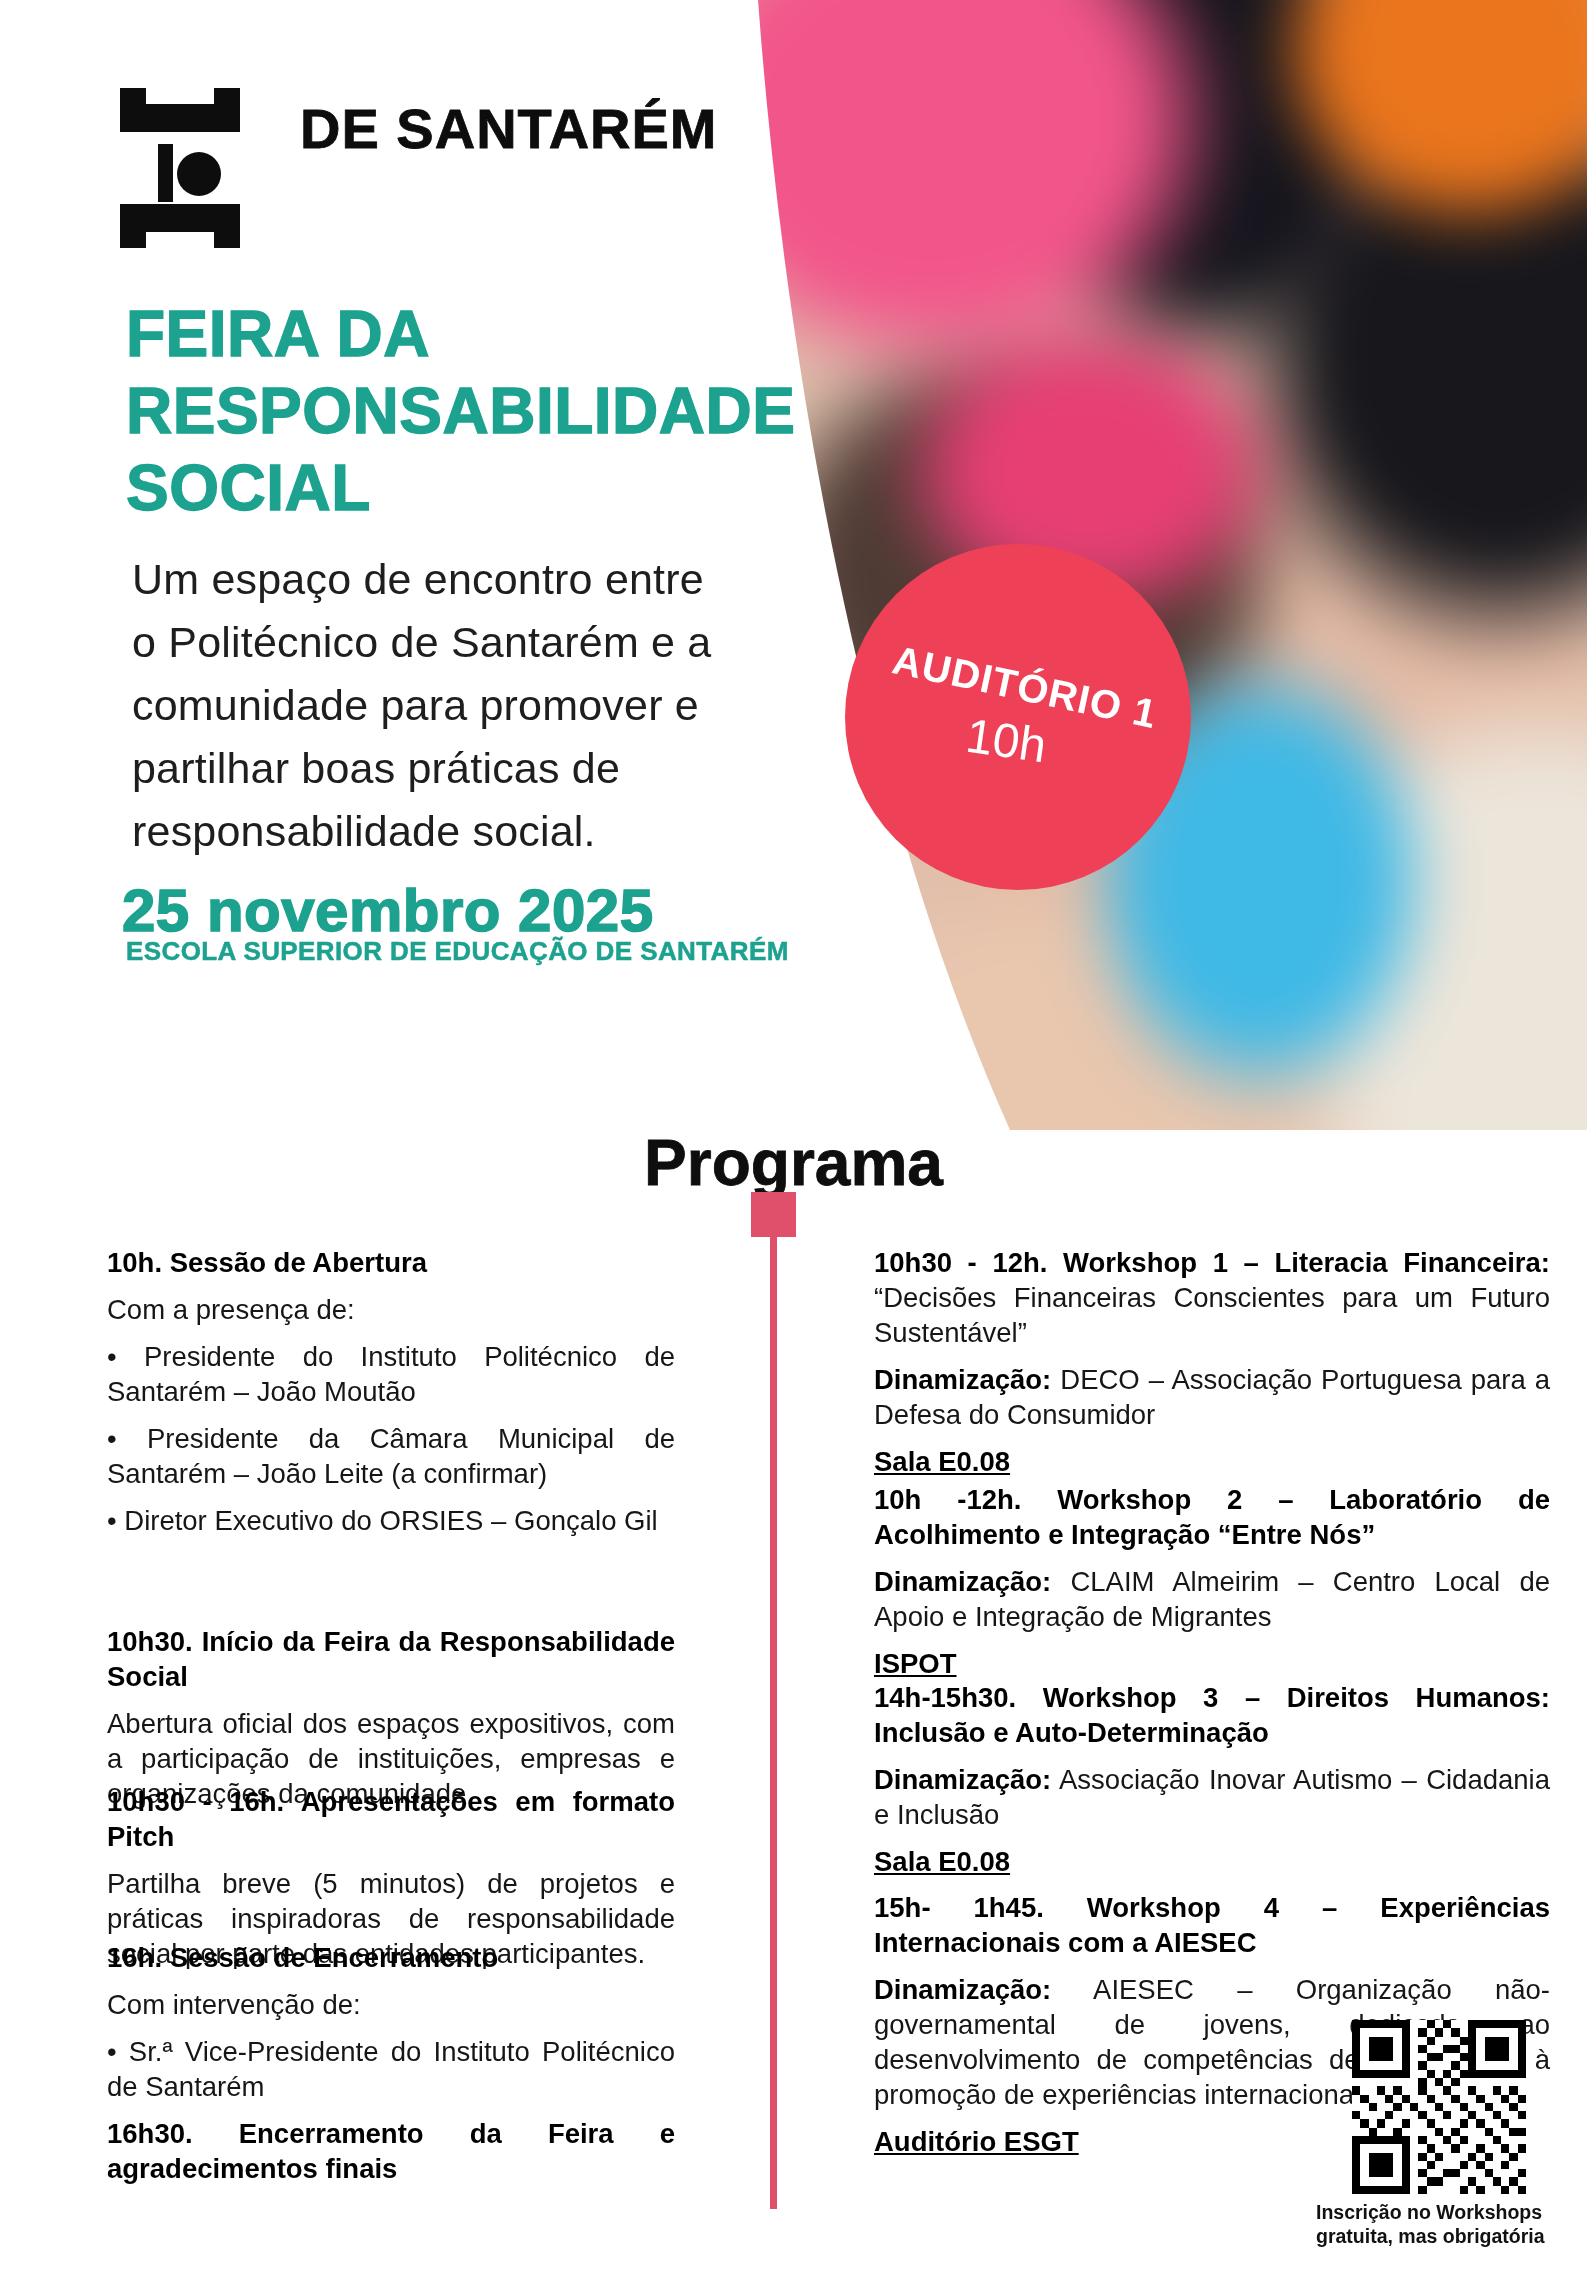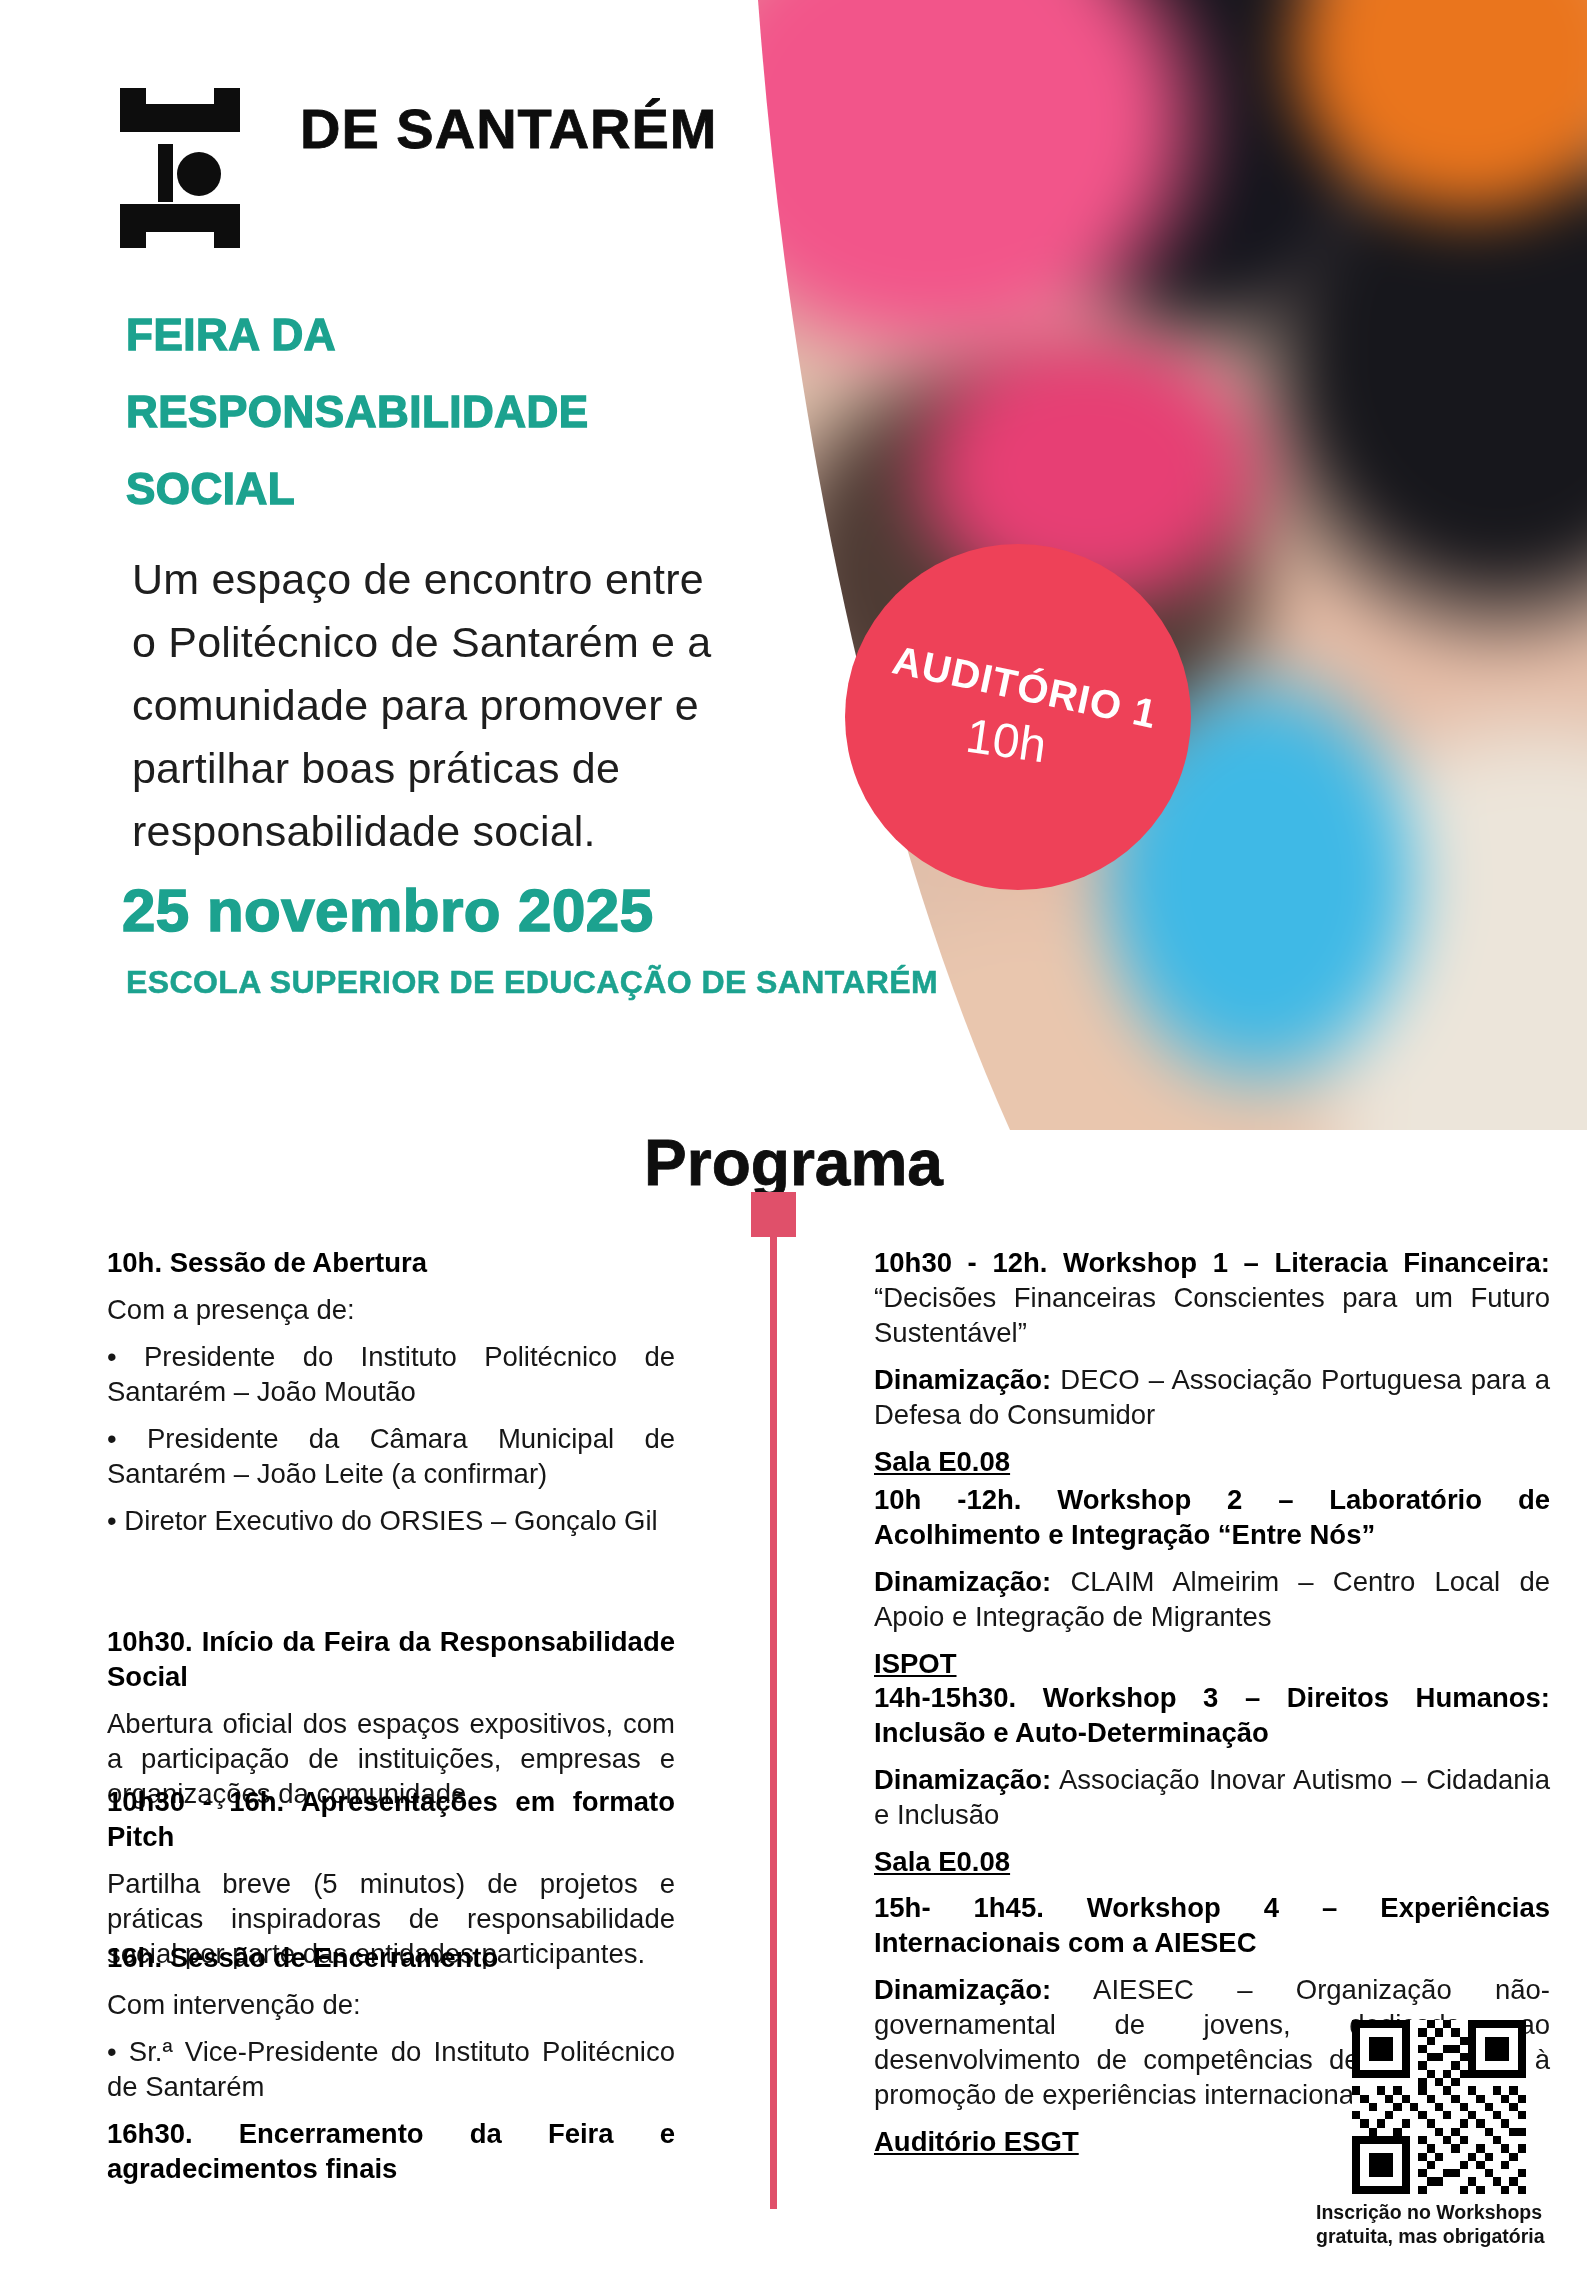--- a/index.html
+++ b/index.html
@@ -29,27 +29,27 @@
   .badge-inner{transform:rotate(12deg);text-align:center;color:#fff;}
   .badge-line1{font-size:40px;font-weight:700;letter-spacing:1px;}
   .badge-line2{font-size:48px;font-weight:400;margin-top:6px;transform:rotate(-4deg);margin-left:-14px;}
 
   
   .logo-icon{position:absolute;left:120px;top:88px;}
   .logo-text{position:absolute;left:300px;top:98px;font-size:56px;font-weight:700;color:#0d0d0d;
              line-height:62px;letter-spacing:1px;-webkit-text-stroke:0.8px #0d0d0d;}
 
   
-  .title{position:absolute;left:126px;top:296px;color:#1CA28F;font-size:44px;font-weight:700;
+  .title{position:absolute;left:126px;top:296px;color:#1CA28F;font-size:64px;font-weight:700;
          line-height:77px;-webkit-text-stroke:1.4px #1CA28F;letter-spacing:0.5px;}
   .desc{position:absolute;left:132px;top:548px;width:585px;color:#1e1e1e;font-size:43px;
         line-height:63px;font-weight:400;letter-spacing:0.2px;}
   .date{position:absolute;left:122px;top:876px;color:#1CA28F;font-size:60px;font-weight:700;
         -webkit-text-stroke:1.6px #1CA28F;letter-spacing:0.5px;}
-  .school{position:absolute;left:126px;top:964px;color:#1CA28F;font-size:32px;font-weight:700;
+  .school{position:absolute;left:126px;top:936px;color:#1CA28F;font-size:26px;font-weight:700;
           letter-spacing:0.4px;-webkit-text-stroke:0.5px #1CA28F;}
 
   
   .programa{position:absolute;left:0;top:1106px;width:100%;text-align:center;color:#0e0e0e;
             font-size:64px;font-weight:700;margin-top:20px;-webkit-text-stroke:0.8px #0e0e0e;}
   .tl-square{position:absolute;left:751px;top:1192px;width:45px;height:45px;background:#E0506A;}
   .tl-line{position:absolute;left:770px;top:1237px;width:7px;height:972px;background:#E0506A;}
 
   
   .pblock{position:absolute;left:95px;width:592px;font-size:27.5px;line-height:35px;color:#161616;}

